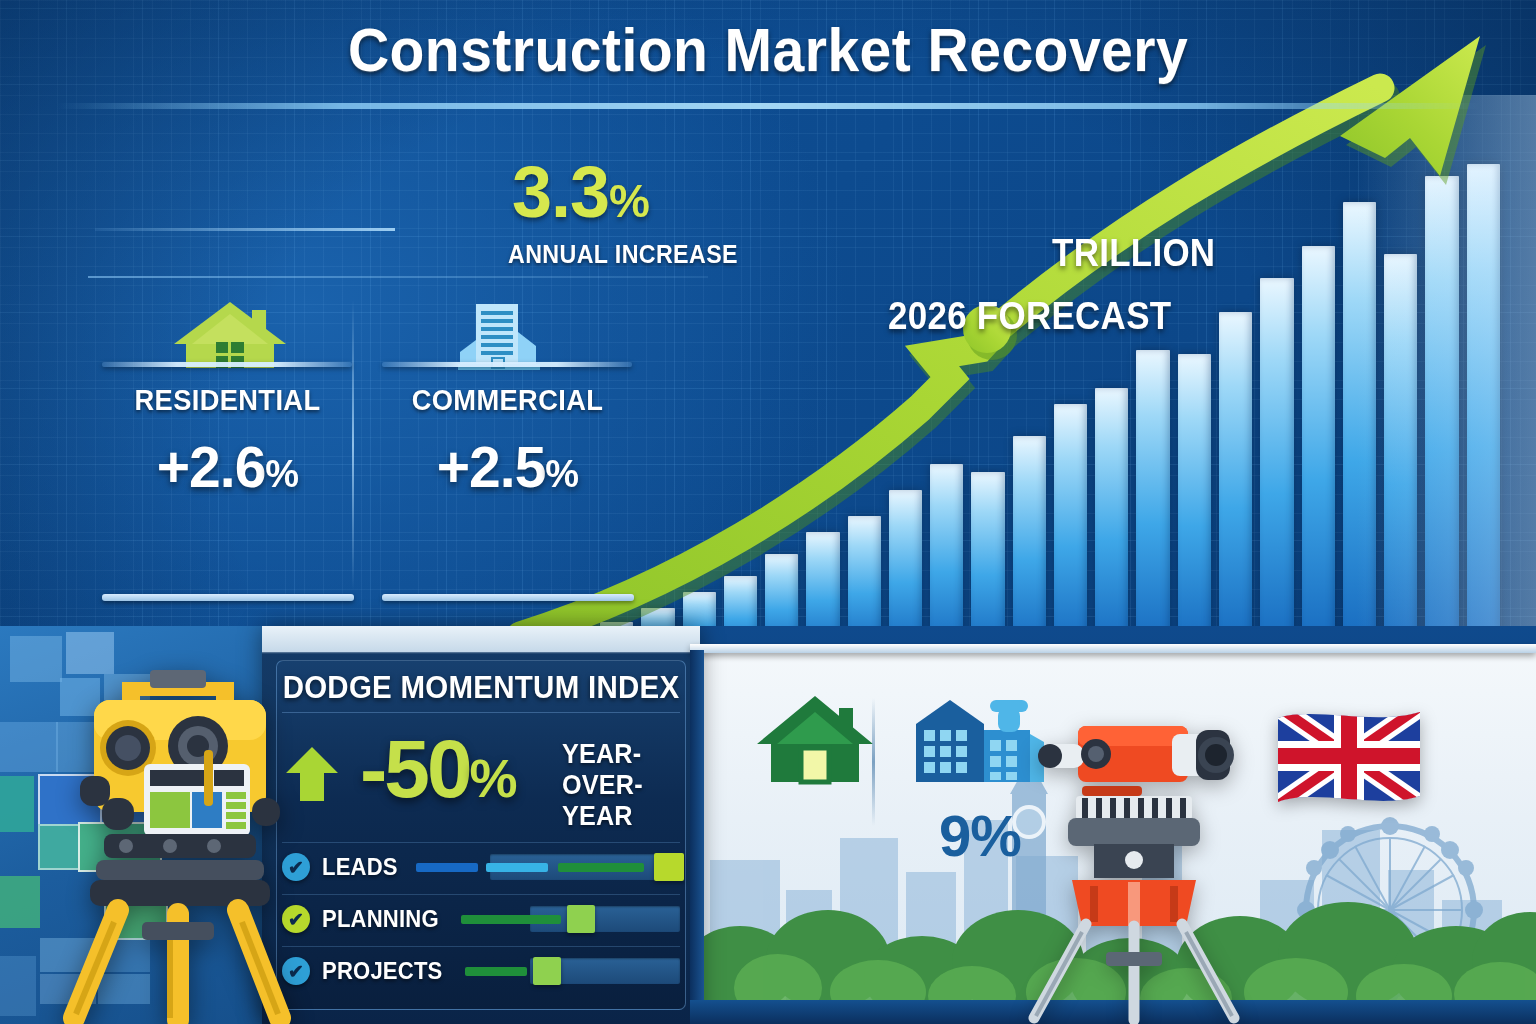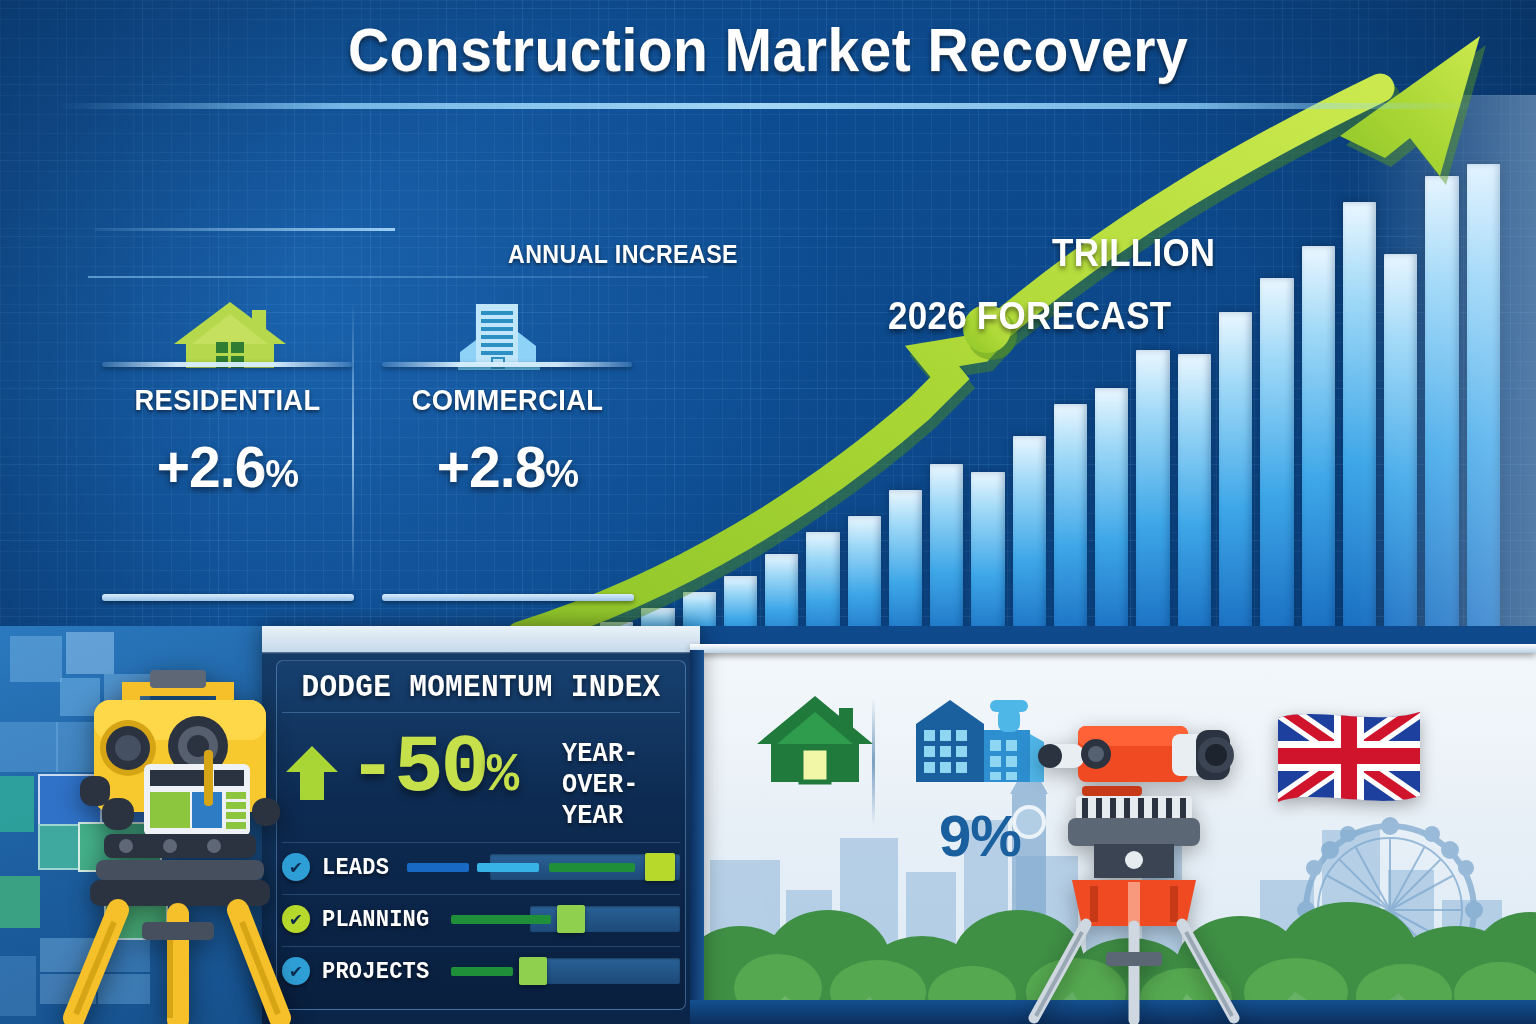--- a/index.html
+++ b/index.html
@@ -103,29 +103,29 @@
   
   .bottom{position:absolute;left:0;top:626px;width:1536px;height:398px;z-index:22;
     background:linear-gradient(180deg,#0f4a8d,#0a335f);}
   .mosaic{position:absolute;left:0;top:626px;width:262px;height:398px;z-index:23;overflow:hidden;
     background:linear-gradient(160deg,#2b79bf,#1c5d9e 55%,#16508c);}
   .mosaic i{position:absolute;display:block;}
 
   
   .dmi{position:absolute;left:262px;top:626px;width:438px;height:398px;z-index:25;
     background:linear-gradient(180deg,#dfeaf4 0%,#cfe0ee 6%, #143a66 7%, #0e2e55 60%, #0a2448 100%);
-    box-shadow:0 0 22px rgba(0,0,0,.45);font-family:Liberation Mono, monospace;}
+    box-shadow:0 0 22px rgba(0,0,0,.45);}
   .dmi-inner{position:absolute;left:14px;top:34px;right:14px;bottom:14px;
     border:1px solid rgba(120,175,230,.45);border-radius:7px;
     background:linear-gradient(180deg,#17406f,#0d2b52 40%,#091f3e);}
   .dmi-title{position:absolute;left:0;right:0;top:44px;text-align:center;color:#fff;
     font-size:31px;font-weight:700;letter-spacing:.3px;transform:scaleX(.95);
     text-shadow:0 2px 5px rgba(0,0,0,.6);}
   .dmi-hr{position:absolute;left:20px;right:20px;top:86px;height:1px;background:rgba(130,180,235,.35);}
-  .dmi-big{position:absolute;left:22px;top:104px;display:flex;align-items:center;gap:8px;}
+  .dmi-big{position:absolute;left:22px;top:104px;display:flex;align-items:center;gap:20px;}
   .dmi-big .num{color:#c5e04a;font-size:82px;font-weight:700;letter-spacing:-3px;line-height:78px;
     text-shadow:0 4px 8px rgba(0,0,0,.5);}
   .dmi-big .num b{font-size:54px;font-weight:700;}
   .yoy{position:absolute;left:300px;top:112px;color:#fff;font-size:28px;font-weight:700;
     line-height:31px;letter-spacing:.2px;transform:scaleX(.9);transform-origin:left top;
     text-shadow:0 2px 4px rgba(0,0,0,.55);}
 
   .checkrow{position:absolute;left:20px;right:20px;height:48px;display:flex;align-items:center;gap:12px;
     border-top:1px solid rgba(120,180,235,.25);}
   .checkrow .ck{width:28px;height:28px;border-radius:50%;flex:0 0 28px;
@@ -221,20 +221,23 @@
       <circle cx="512" cy="309" r="25" fill="#5d9b1c" opacity=".5"></circle>
       <circle cx="507" cy="303" r="24" fill="url(#ag)"></circle>
       <polygon points="860,110 1000,10 960,150 930,112 905,132" fill="#5d9b1c" opacity=".45" transform="translate(6,9)"></polygon>
       <polygon points="860,110 1000,10 960,150 930,112 905,132" fill="url(#ag)"></polygon>
     </g>
   </svg>
 
   <div class="gcg-rule"></div>
   <div class="gcg-rule2"></div>
 
+  <div class="pct33">
+    <span style="font-size:72px">3.3</span><span>%</span>
+  </div>
   <div class="annual">ANNUAL INCREASE</div>
 
   <div class="divider-v"></div>
 
   <div class="cat" style="left:120px;top:0;">
     <svg style="position:absolute;left:50px;top:296px;width:120px;height:80px" viewBox="0 0 120 80">
       <polygon points="60,6 116,48 104,48 104,72 16,72 16,48 4,48" fill="#b5d84c"></polygon>
       <polygon points="60,18 98,48 22,48" fill="#c4e05e"></polygon>
       <rect x="82" y="14" width="14" height="20" fill="#b5d84c"></rect>
       <rect x="46" y="46" width="28" height="26" fill="#2e7d32"></rect>
@@ -266,21 +269,21 @@
         <rect x="31" y="31" width="32" height="4"></rect>
           <rect x="31" y="39" width="32" height="4"></rect>
         <rect x="31" y="47" width="32" height="4"></rect>
           <rect x="31" y="55" width="32" height="4"></rect>
       </g>
       <rect x="42" y="62" width="12" height="10" fill="#bfe6fb" stroke="#2e8fc4" stroke-width="2"></rect>
     </svg>
     <div class="shelf"></div>
     <div class="label">COMMERCIAL</div>
     <div class="value">
-      <span>+2.8</span><em>%</em>
+      <span>+2.5</span><em>%</em>
     </div>
     <div class="minibars">
       <i style="height:32px;background:linear-gradient(180deg,#3f9fe8,#1a6fc4)"></i>
       <i style="height:55px;background:linear-gradient(180deg,#4fabee,#1668bd)"></i>
       <i style="height:80px;background:linear-gradient(180deg,#5bb5f2,#1360b3)"></i>
     </div>
     <div class="mb-base"></div>
   </div>
 
   <div class="trill">TRILLION</div>

